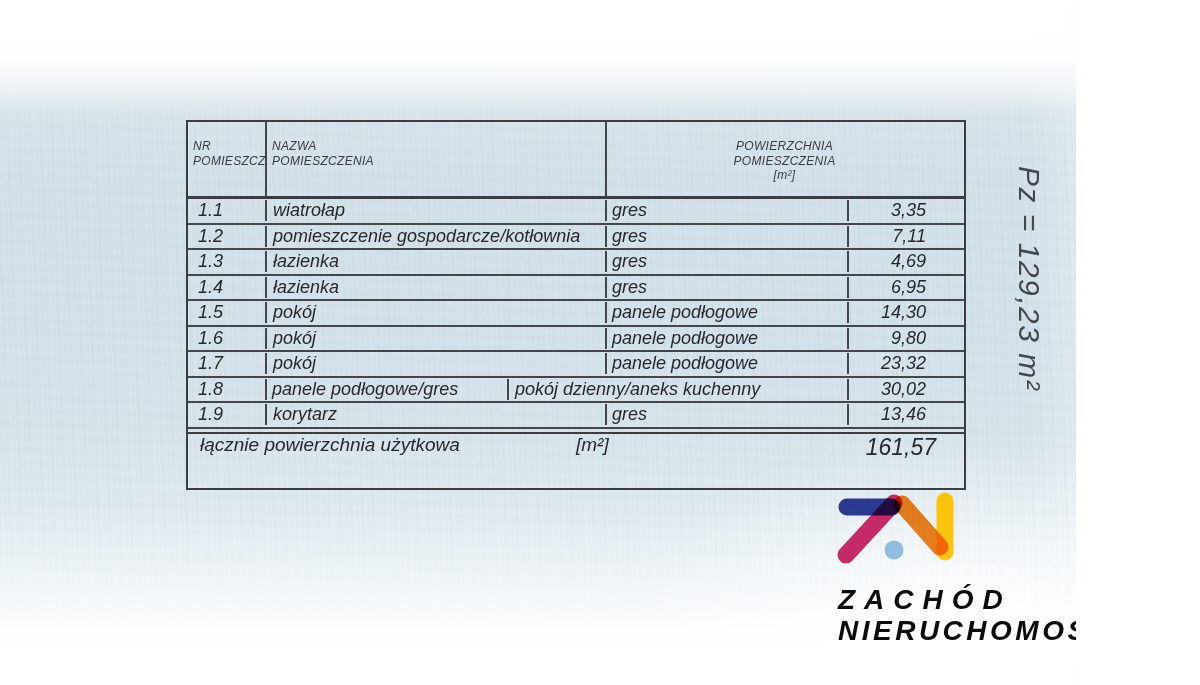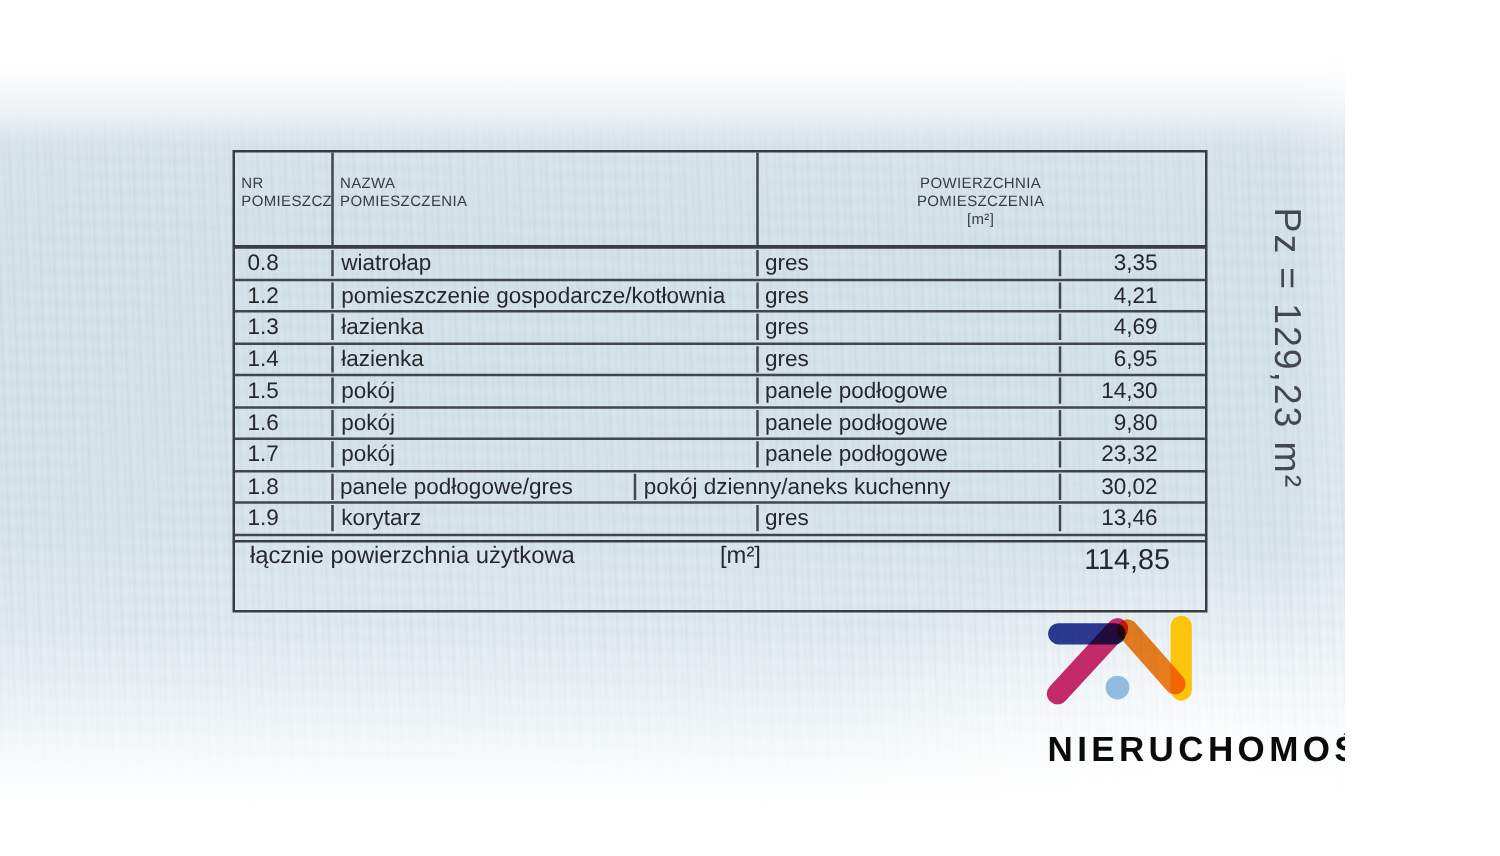--- a/index.html
+++ b/index.html
@@ -5,20 +5,21 @@
   html,body{margin:0;padding:0;}
   .page{
     position:relative;
     width:1076px;height:685px;
     overflow:hidden;
     font-family:"Liberation Sans", sans-serif;
     background:
       radial-gradient(460px 230px at 965px 610px, rgba(255,255,255,0.96), rgba(255,255,255,0) 72%),
       linear-gradient(90deg, rgba(255,255,255,0) 0px, rgba(255,255,255,0) 1030px, rgba(252,253,254,0.55) 1120px, rgba(255,255,255,0.8) 1200px),
       linear-gradient(180deg,#ffffff 0px,#fefefe 55px,#ecf1f4 92px,#d8e4ea 115px,#d2e0e8 180px,#d3e1e9 330px,#d7e4ea 430px,#e0eaef 505px,#edf3f6 560px,#f9fbfc 612px,#ffffff 655px);
+    font-style: italic;
   }
   
   .page::before{
     content:"";
     position:absolute;left:0;right:0;top:88px;bottom:60px;
     background:
       repeating-linear-gradient(88deg, rgba(255,255,255,0.10) 0px, rgba(167,196,210,0.13) 3px, rgba(255,255,255,0.07) 6px, rgba(181,205,217,0.11) 11px),
       repeating-linear-gradient(2deg, rgba(255,255,255,0.06) 0px, rgba(190,211,221,0.07) 7px, rgba(255,255,255,0.05) 13px);
     -webkit-mask-image:linear-gradient(180deg, transparent 0, #000 40px, #000 78%, transparent 100%);
             mask-image:linear-gradient(180deg, transparent 0, #000 40px, #000 78%, transparent 100%);
@@ -83,30 +84,30 @@
         <div>POMIESZCZENIA</div>
       </div>
       <div class="cell c4">
         <div>POWIERZCHNIA</div>
         <div>POMIESZCZENIA</div>
         <div>[m²]</div>
       </div>
     </div>
 
     <div class="trow">
-      <div class="cell c1">0.8</div>
+      <div class="cell c1">1.1</div>
       <div class="cell c2">wiatrołap</div>
       <div class="cell c3">gres</div>
       <div class="cell c4">3,35</div>
     </div>
     <div class="trow">
       <div class="cell c1">1.2</div>
       <div class="cell c2">pomieszczenie gospodarcze/kotłownia</div>
       <div class="cell c3">gres</div>
-      <div class="cell c4">4,21</div>
+      <div class="cell c4">7,11</div>
     </div>
     <div class="trow">
       <div class="cell c1">1.3</div>
       <div class="cell c2">łazienka</div>
       <div class="cell c3">gres</div>
       <div class="cell c4">4,69</div>
     </div>
     <div class="trow">
       <div class="cell c1">1.4</div>
       <div class="cell c2">łazienka</div>
@@ -142,37 +143,38 @@
       <div class="cell c2">korytarz</div>
       <div class="cell c3">gres</div>
       <div class="cell c4">13,46</div>
     </div>
 
     <div class="sep-gap"></div>
 
     <div class="total-row">
       <span class="total-label">łącznie powierzchnia użytkowa</span>
       <span class="total-unit">[m²]</span>
-      <span class="total-value">114,85</span>
+      <span class="total-value">161,57</span>
     </div>
   </div>
 
   <div class="pz-note">Pz = 129,23 m²</div>
 
   <div class="logo">
     <svg class="logo-icon" width="128" height="76" viewBox="0 0 128 76" xmlns="http://www.w3.org/2000/svg">
 
       <line x1="60" y1="13" x2="12" y2="65" stroke-width="17" stroke-linecap="round" stroke="#c42a68"></line>
 
       <line x1="111" y1="11" x2="111" y2="62" stroke-width="17" stroke-linecap="round" stroke="#fdc40e"></line>
 
       <line x1="13" y1="17" x2="58" y2="17" stroke-width="17" stroke-linecap="round" style="mix-blend-mode:multiply" stroke="#2e3d96"></line>
 
       <line x1="68" y1="14" x2="106" y2="57" stroke-width="17" stroke-linecap="round" style="mix-blend-mode:multiply" stroke="#f5821f"></line>
 
       <circle cx="60" cy="60" r="9.5" fill="#90bddf"></circle>
     </svg>
     <div class="logo-text">
+      <div class="logo-line1">ZACHÓD</div>
       <div class="logo-line2">NIERUCHOMOŚCI</div>
     </div>
   </div>
 
 </div>
 
 </body></html>

